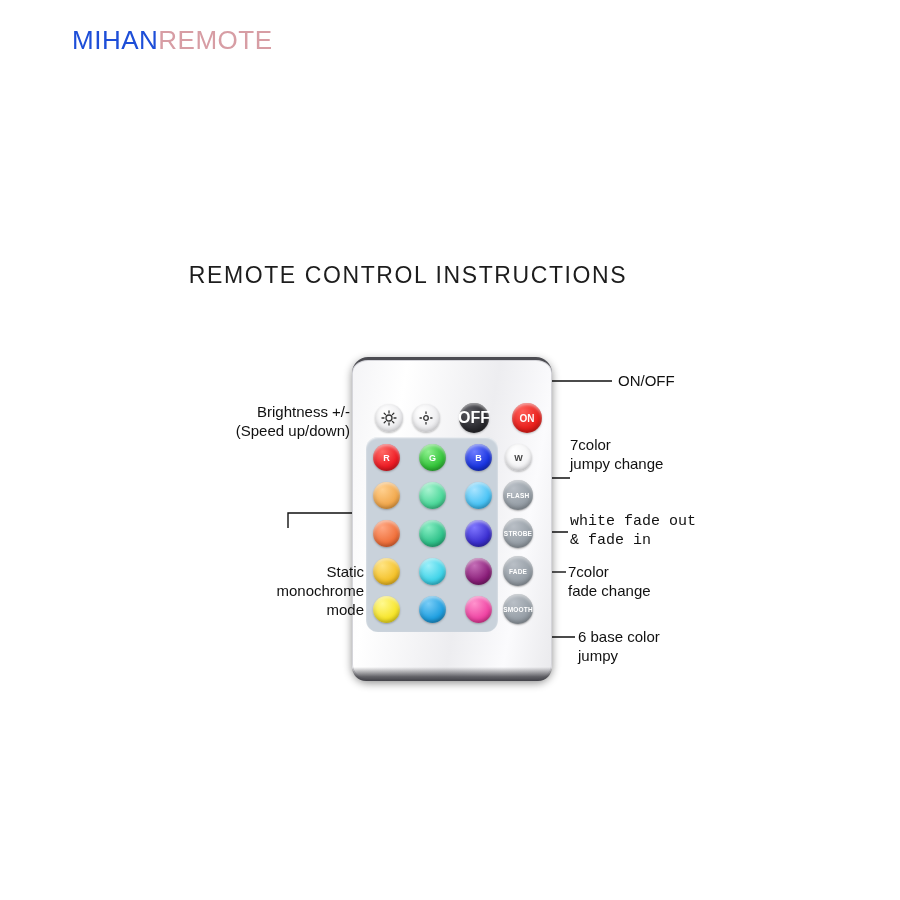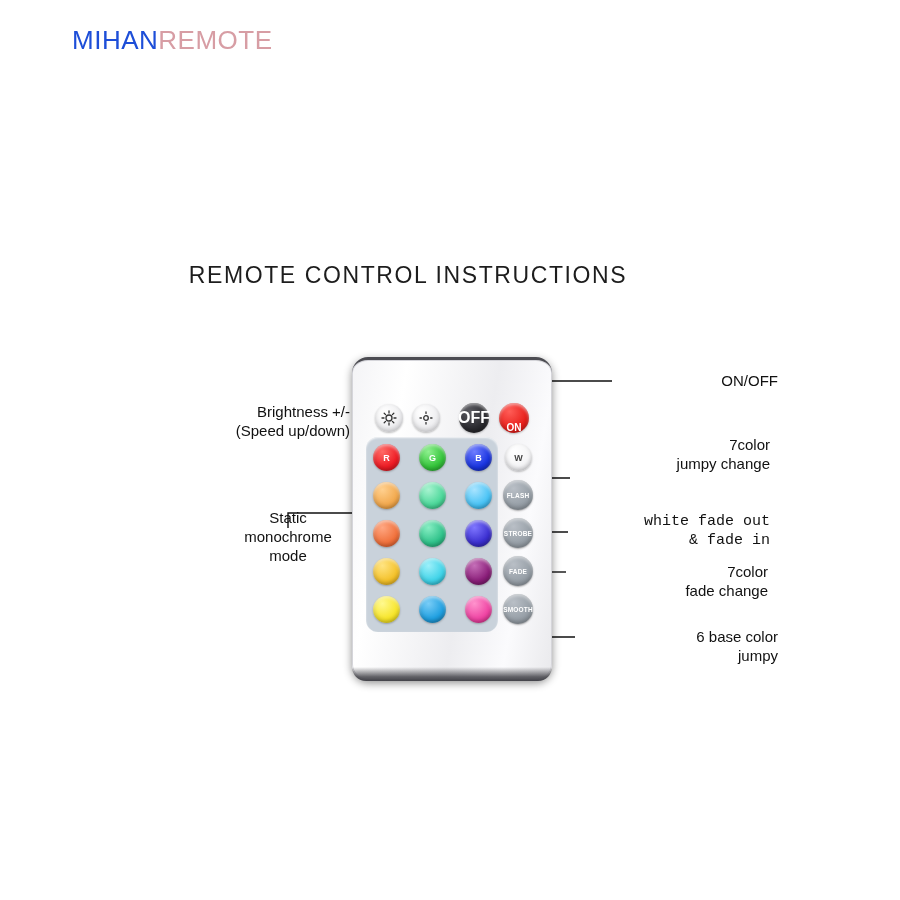--- a/index.html
+++ b/index.html
@@ -124,21 +124,21 @@
 
   
   .ann {
     position: absolute;
     font-size: 15px;
     color: #111;
     line-height: 19px;
     font-family: "Liberation Sans", sans-serif;
     white-space: pre-line;
   }
-  .ann.right { text-align: right; }
+  .ann.right { text-align: left; }
   .ann.center { text-align: center; }
   .ann.left { text-align: right; margin-top: 40px; }
 
   
   #leaders {
     position: absolute;
     left: 0; top: 0;
     width: 900px; height: 900px;
     pointer-events: none;
   }
@@ -198,21 +198,21 @@
           <line x1="8" y1="12.6" x2="8" y2="14"></line>
         <line x1="2" y1="8" x2="3.4" y2="8"></line>
           <line x1="12.6" y1="8" x2="14" y2="8"></line>
       </g>
     </svg>
   </span>
 </div>
 <div class="rbtn offbtn" style="left:459px; top:403px;">
   <span>OFF</span>
 </div>
-<div class="rbtn onbtn" style="left:499px; top:403px;align-items:flex-end;">
+<div class="rbtn onbtn" style="left:512px; top:403px;">
   <span>ON</span>
 </div>
 
 <div class="rbtn cbtn" style="left:373px; top:444px; background:radial-gradient(circle at 35% 28%, #ff6b66 0%, #ee1c25 60%, #b21017 100%);">
     <span>R</span>
   </div>
 <div class="rbtn cbtn" style="left:419px; top:444px; background:radial-gradient(circle at 35% 28%, #8ef08f 0%, #34c43a 60%, #1f8a27 100%);">
     <span>G</span>
   </div>
 <div class="rbtn cbtn" style="left:465px; top:444px; background:radial-gradient(circle at 35% 28%, #6f7dff 0%, #1a35e0 60%, #0f1f94 100%);">
@@ -259,15 +259,15 @@
 (Speed up/down)</div>
 <div class="ann right" style="left:618px; top:371px; width:160px;">ON/OFF</div>
 <div class="ann right" style="left:570px; top:435px; width:200px;">7color
 jumpy change</div>
 <div class="ann right" style="left:570px; top:512px; width:200px;font-family:Liberation Mono, monospace;">white fade out
 &amp; fade in</div>
 <div class="ann right" style="left:568px; top:562px; width:200px;">7color
 fade change</div>
 <div class="ann right" style="left:578px; top:627px; width:200px;">6 base color
 jumpy</div>
-<div class="ann center" style="left:212px; top:508px; width:152px;">Static
+<div class="ann center" style="left:212px; top:562px; width:152px;text-align:right;">Static
 monochrome
 mode</div>
 
 </body></html>

